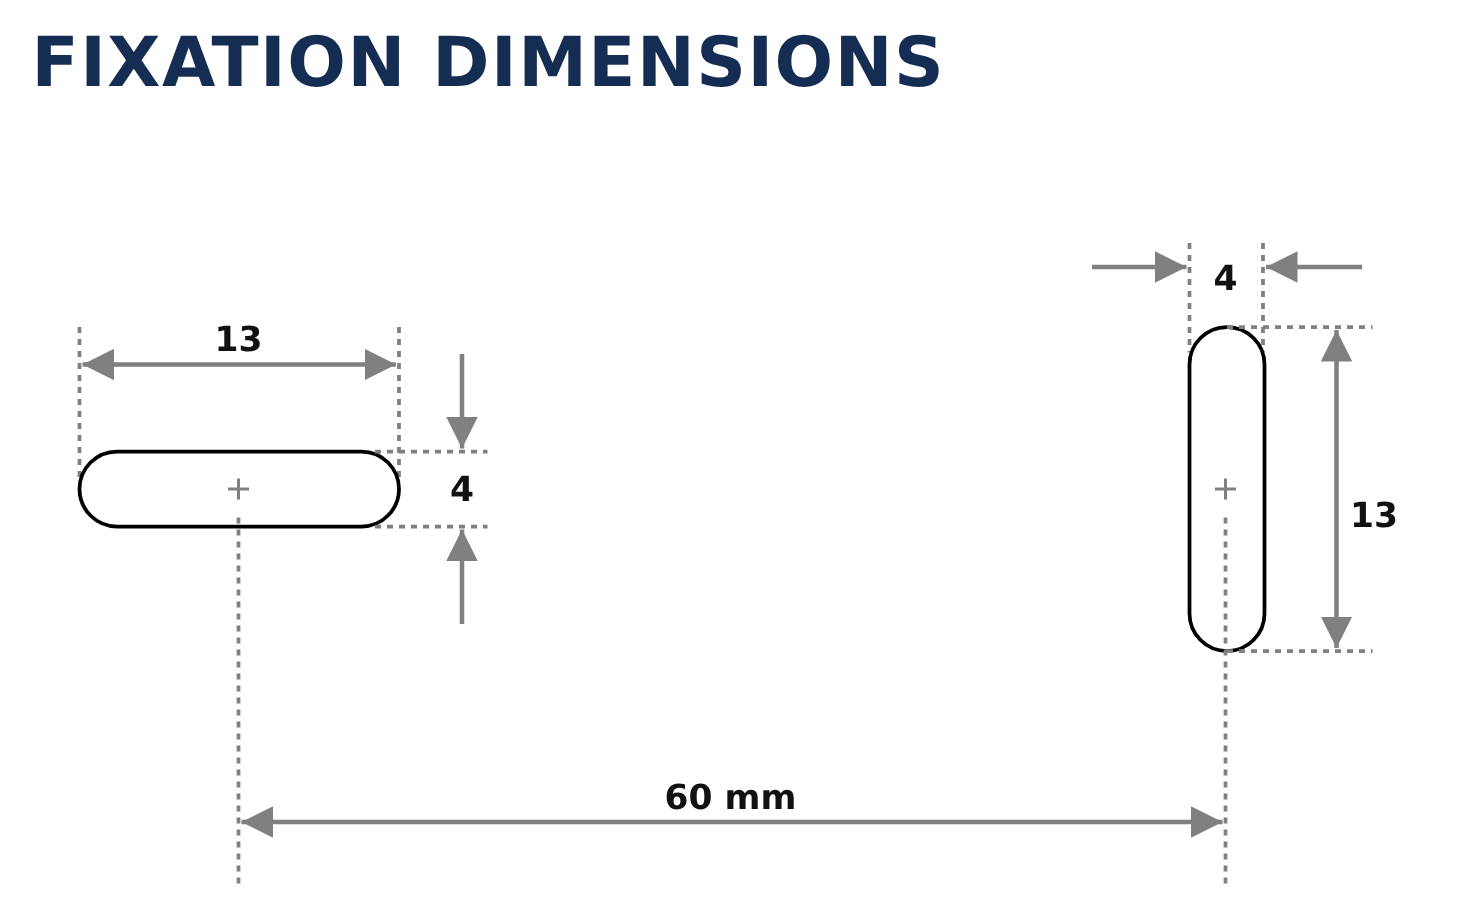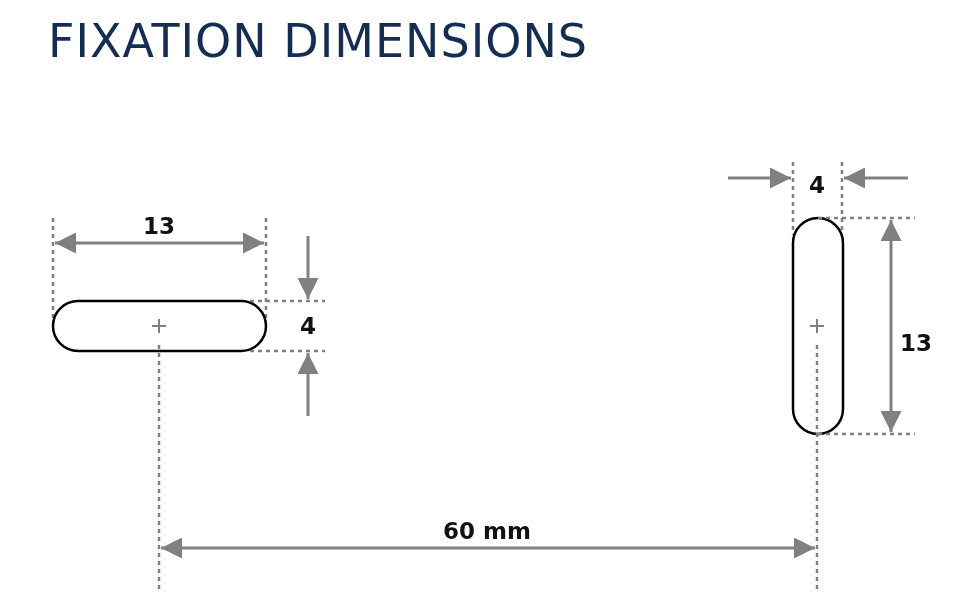--- a/index.html
+++ b/index.html
@@ -1,17 +1,17 @@
 <!DOCTYPE html>
 <html><head>
 <meta charset="utf-8">
 <style>
   html, body { margin:0; padding:0; background:#ffffff; }
   body { width:978px; height:614px; position:relative; overflow:hidden; font-family:"Liberation Sans", sans-serif; }
-  .title { position:absolute; left:48px; top:14px; font-family:"DejaVu Sans", sans-serif; font-weight:normal; font-size:46px; letter-spacing:1px; color:#152d52; white-space:nowrap; }
+  .title { position:absolute; left:21px; top:14px; font-family:"DejaVu Sans", sans-serif; font-weight:bold; font-size:46px; letter-spacing:1px; color:#152d52; white-space:nowrap; }
   svg { position:absolute; left:0; top:0; }
   .lbl { font-family:"DejaVu Sans", sans-serif; font-weight:bold; font-size:23px; fill:#111111; }
 </style>
 </head>
 <body>
 
 <div class="title">FIXATION DIMENSIONS</div>
 
 <svg width="978" height="614" viewBox="0 0 978 614">
   <defs>

